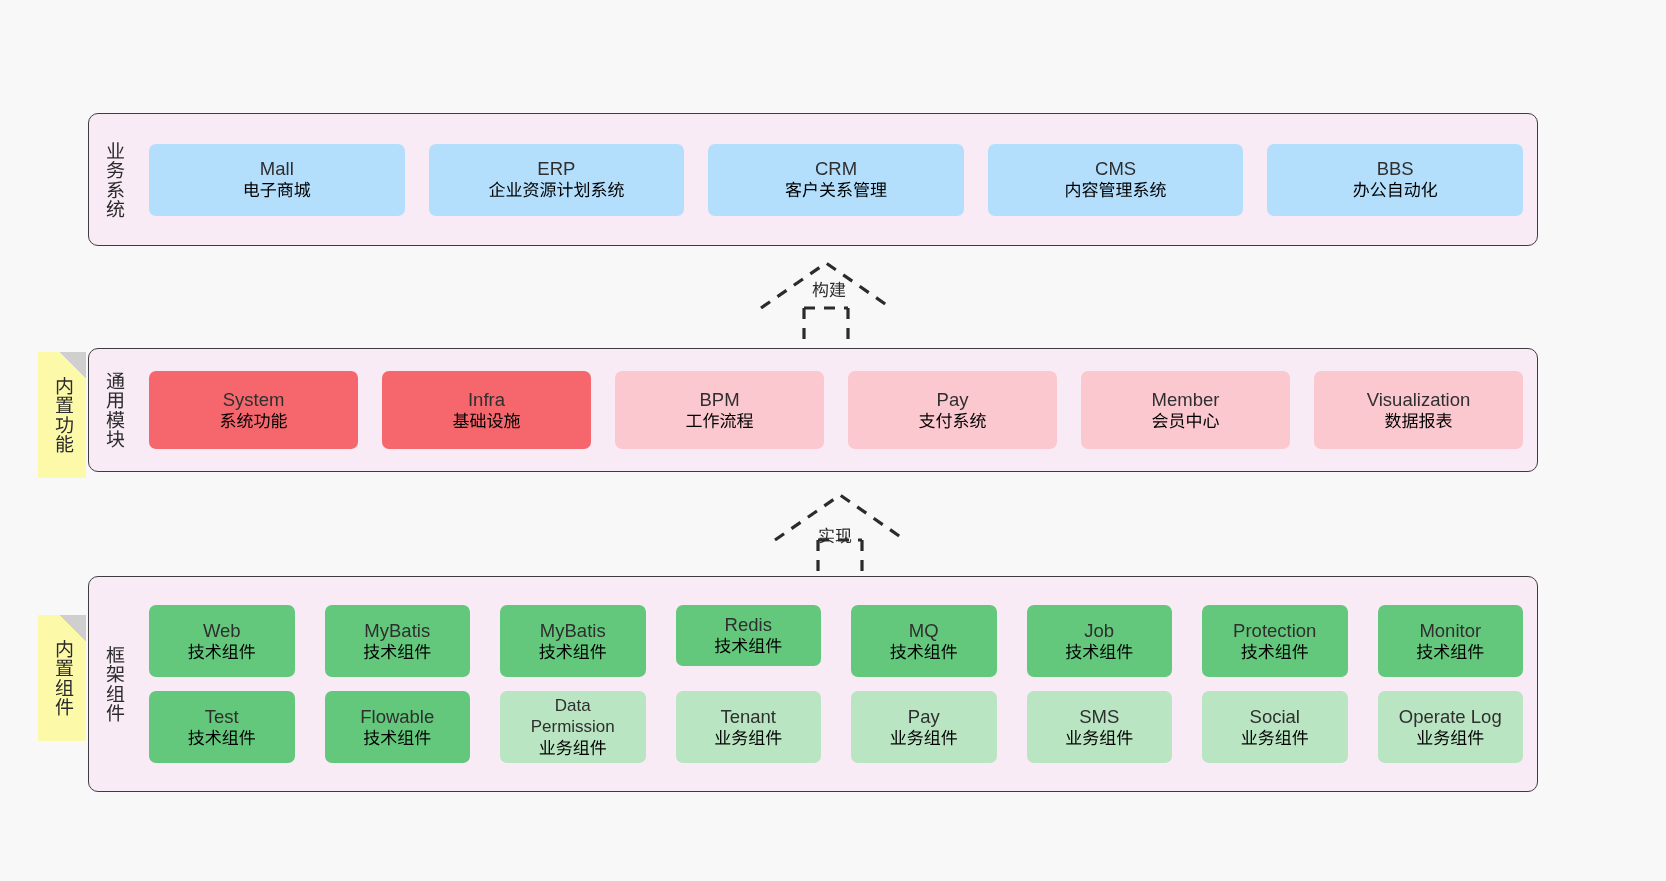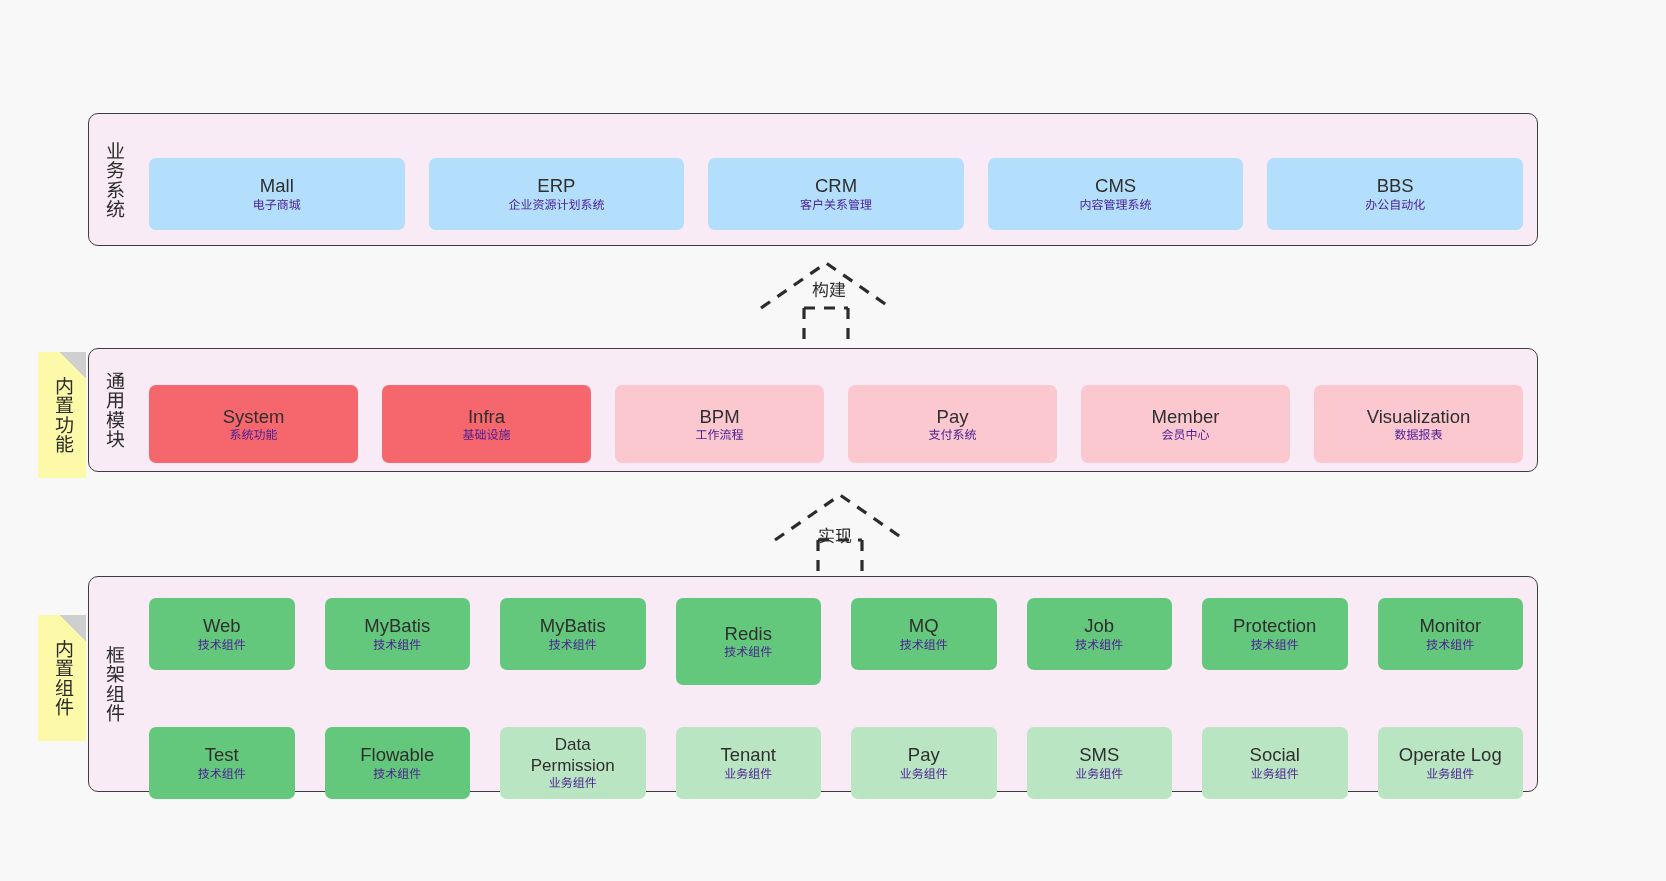--- a/index.html
+++ b/index.html
@@ -53,43 +53,42 @@
     flex-direction: column;
     justify-content: center;
     gap: 14px;
     padding: 0 14px;
   }
 
   .row {
     display: flex;
     gap: 24px;
     align-items: stretch;
-    margin-top: 28px;
   }
 
   
   .card {
     flex: 1 1 0;
     border-radius: 7px;
     display: flex;
     flex-direction: column;
     align-items: center;
     justify-content: center;
     text-align: center;
     line-height: 1.26;
     padding: 4px 6px;
   }
   .card .en {
     font-size: 18.5px;
     color: #2f2f2f;
     white-space: pre-line;
   }
   .card .cn {
-    font-size: 12px;
-    color: #4c1d95;
+    font-size: 17px;
+    color: #000000;
   }
 
   .c-blue        { background: #b3dffc; }
   .c-red         { background: #f5676c; }
   .c-pink        { background: #fbc8cf; }
   .c-green       { background: #63c87c; }
   .c-lightgreen  { background: #b9e5c2; }
 
   
   .note {
@@ -243,21 +242,21 @@
           <span class="cn">技术组件</span>
         </div>
         <div class="card c-green" style="height:72px;">
           <span class="en">MyBatis</span>
           <span class="cn">技术组件</span>
         </div>
         <div class="card c-green" style="height:72px;">
           <span class="en">MyBatis</span>
           <span class="cn">技术组件</span>
         </div>
-        <div class="card c-green" style="height:87px;">
+        <div class="card c-green" style="height:61px;">
           <span class="en">Redis</span>
           <span class="cn">技术组件</span>
         </div>
         <div class="card c-green" style="height:72px;">
           <span class="en">MQ</span>
           <span class="cn">技术组件</span>
         </div>
         <div class="card c-green" style="height:72px;">
           <span class="en">Job</span>
           <span class="cn">技术组件</span>

